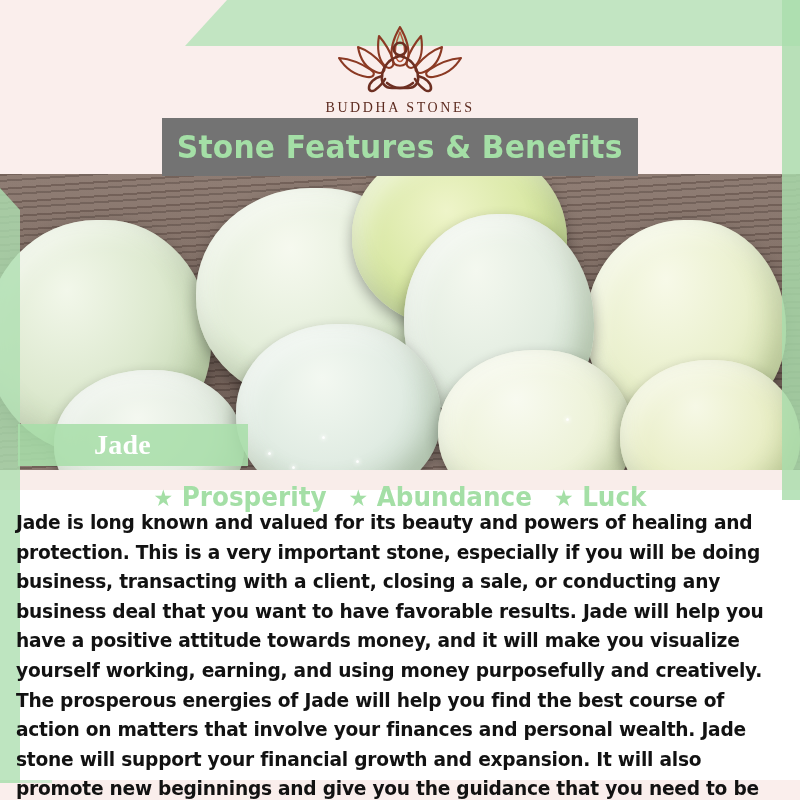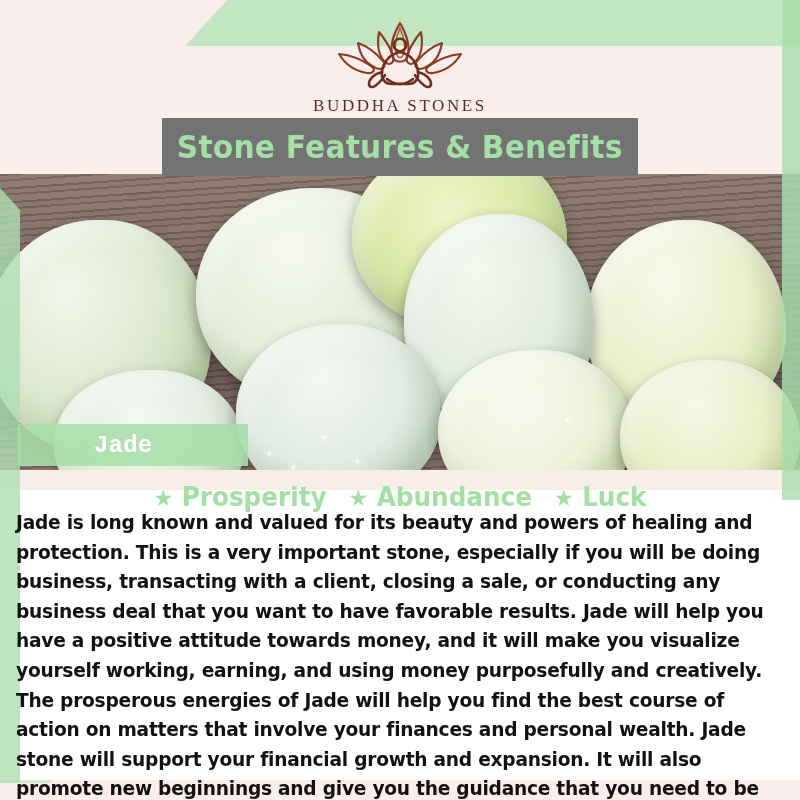--- a/index.html
+++ b/index.html
@@ -48,21 +48,21 @@
     position:absolute; top:0; left:0; width:800px; height:122px;
     z-index:3;
     display:flex; flex-direction:column;
     align-items:center; justify-content:flex-end;
     padding-bottom:6px;
   }
   .logo-wrap { display:flex; flex-direction:column; align-items:center; }
   .logo-mark { width:146px; height:74px; display:block; }
   .logo-text {
     font-family:"Liberation Serif", serif;
-    font-size:17px; letter-spacing:2.6px;
+    font-size:14px; letter-spacing:2.6px;
     color:#5d2b20; font-weight:400;
     margin-top:3px;
   }
 
   
   .title-panel {
     position:absolute; left:162px; top:118px;
     width:476px; height:58px;
     background:#737373;
     z-index:5;
@@ -124,22 +124,22 @@
 
   
   .jade-tag {
     position:absolute; left:18px; top:424px; width:230px; height:42px;
     background:rgba(168,222,170,0.88);
     z-index:7;
     display:flex; align-items:center;
   }
   .jade-label {
     margin-left:76px;
-    font-family:Liberation Mono, monospace;
-    font-weight:700; font-size:24px; color:#ffffff;
+    font-family:Liberation Serif, serif;
+    font-weight:700; font-size:28px; color:#ffffff;
     letter-spacing:0.2px;
   }
 
   
   .content {
     position:absolute; left:0; top:470px; width:800px; height:310px;
     z-index:5;
   }
   .content-pinkstrip {
     position:absolute; left:0; top:0; width:800px; height:20px;

